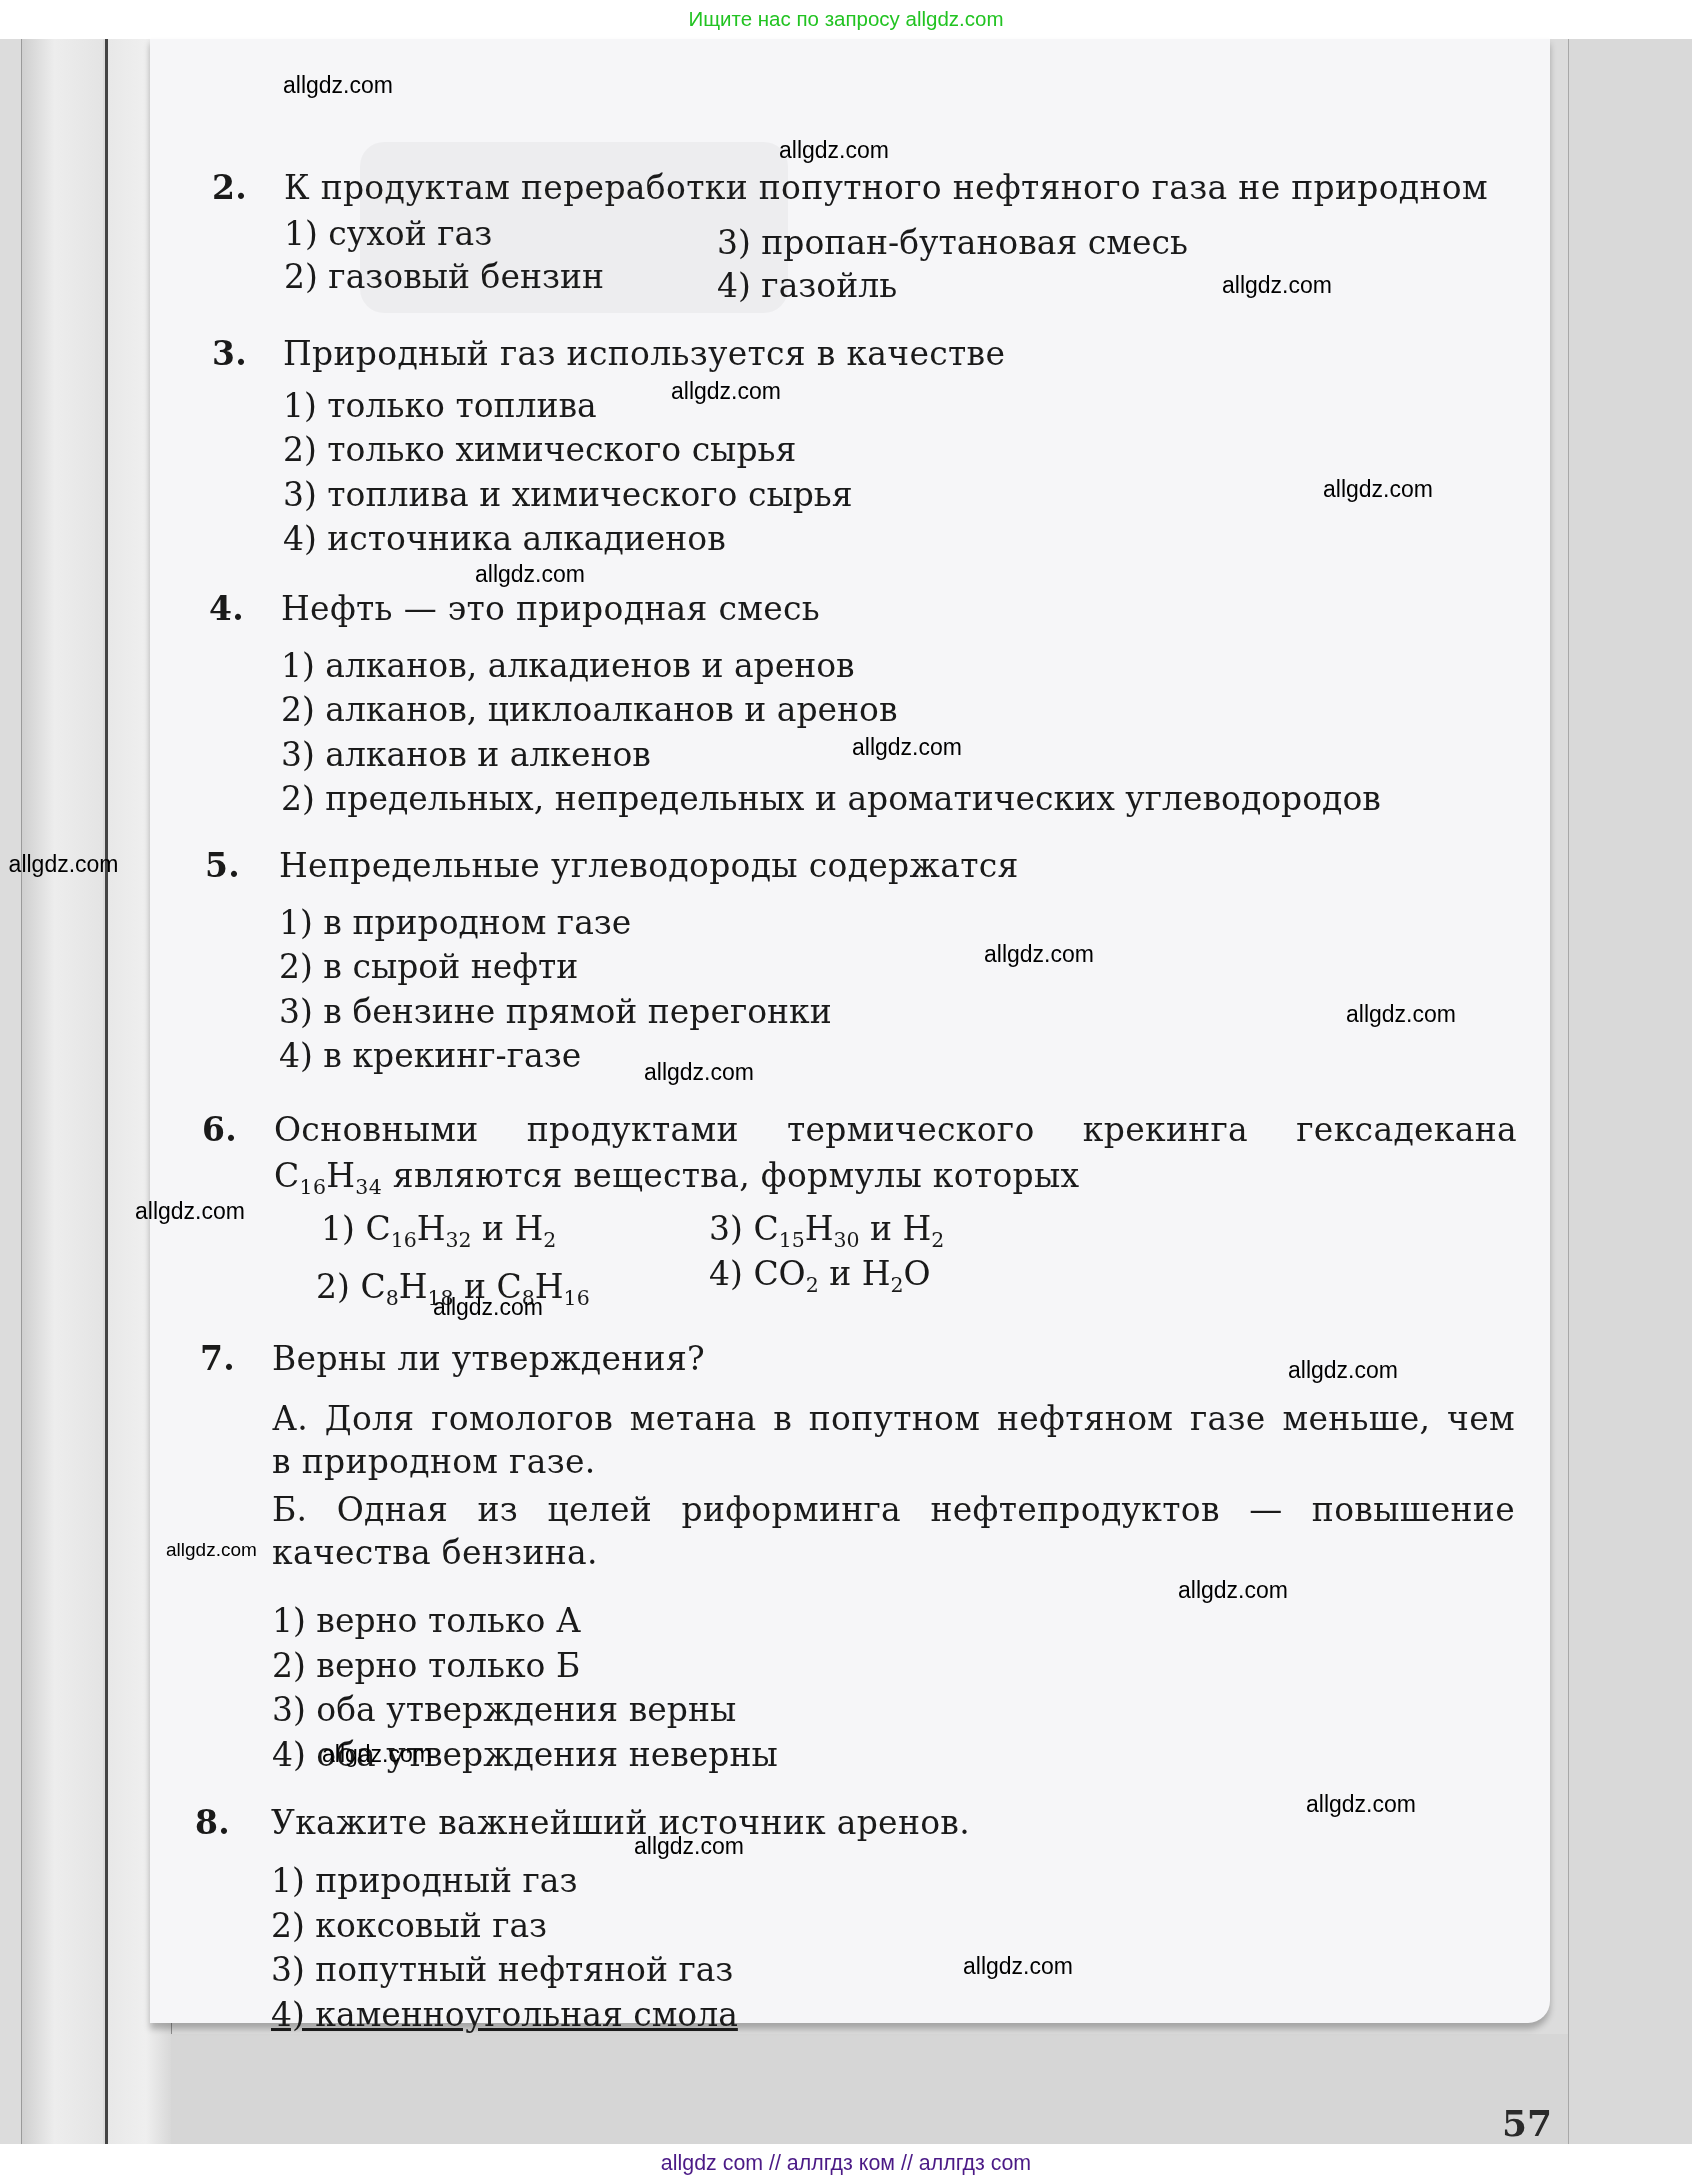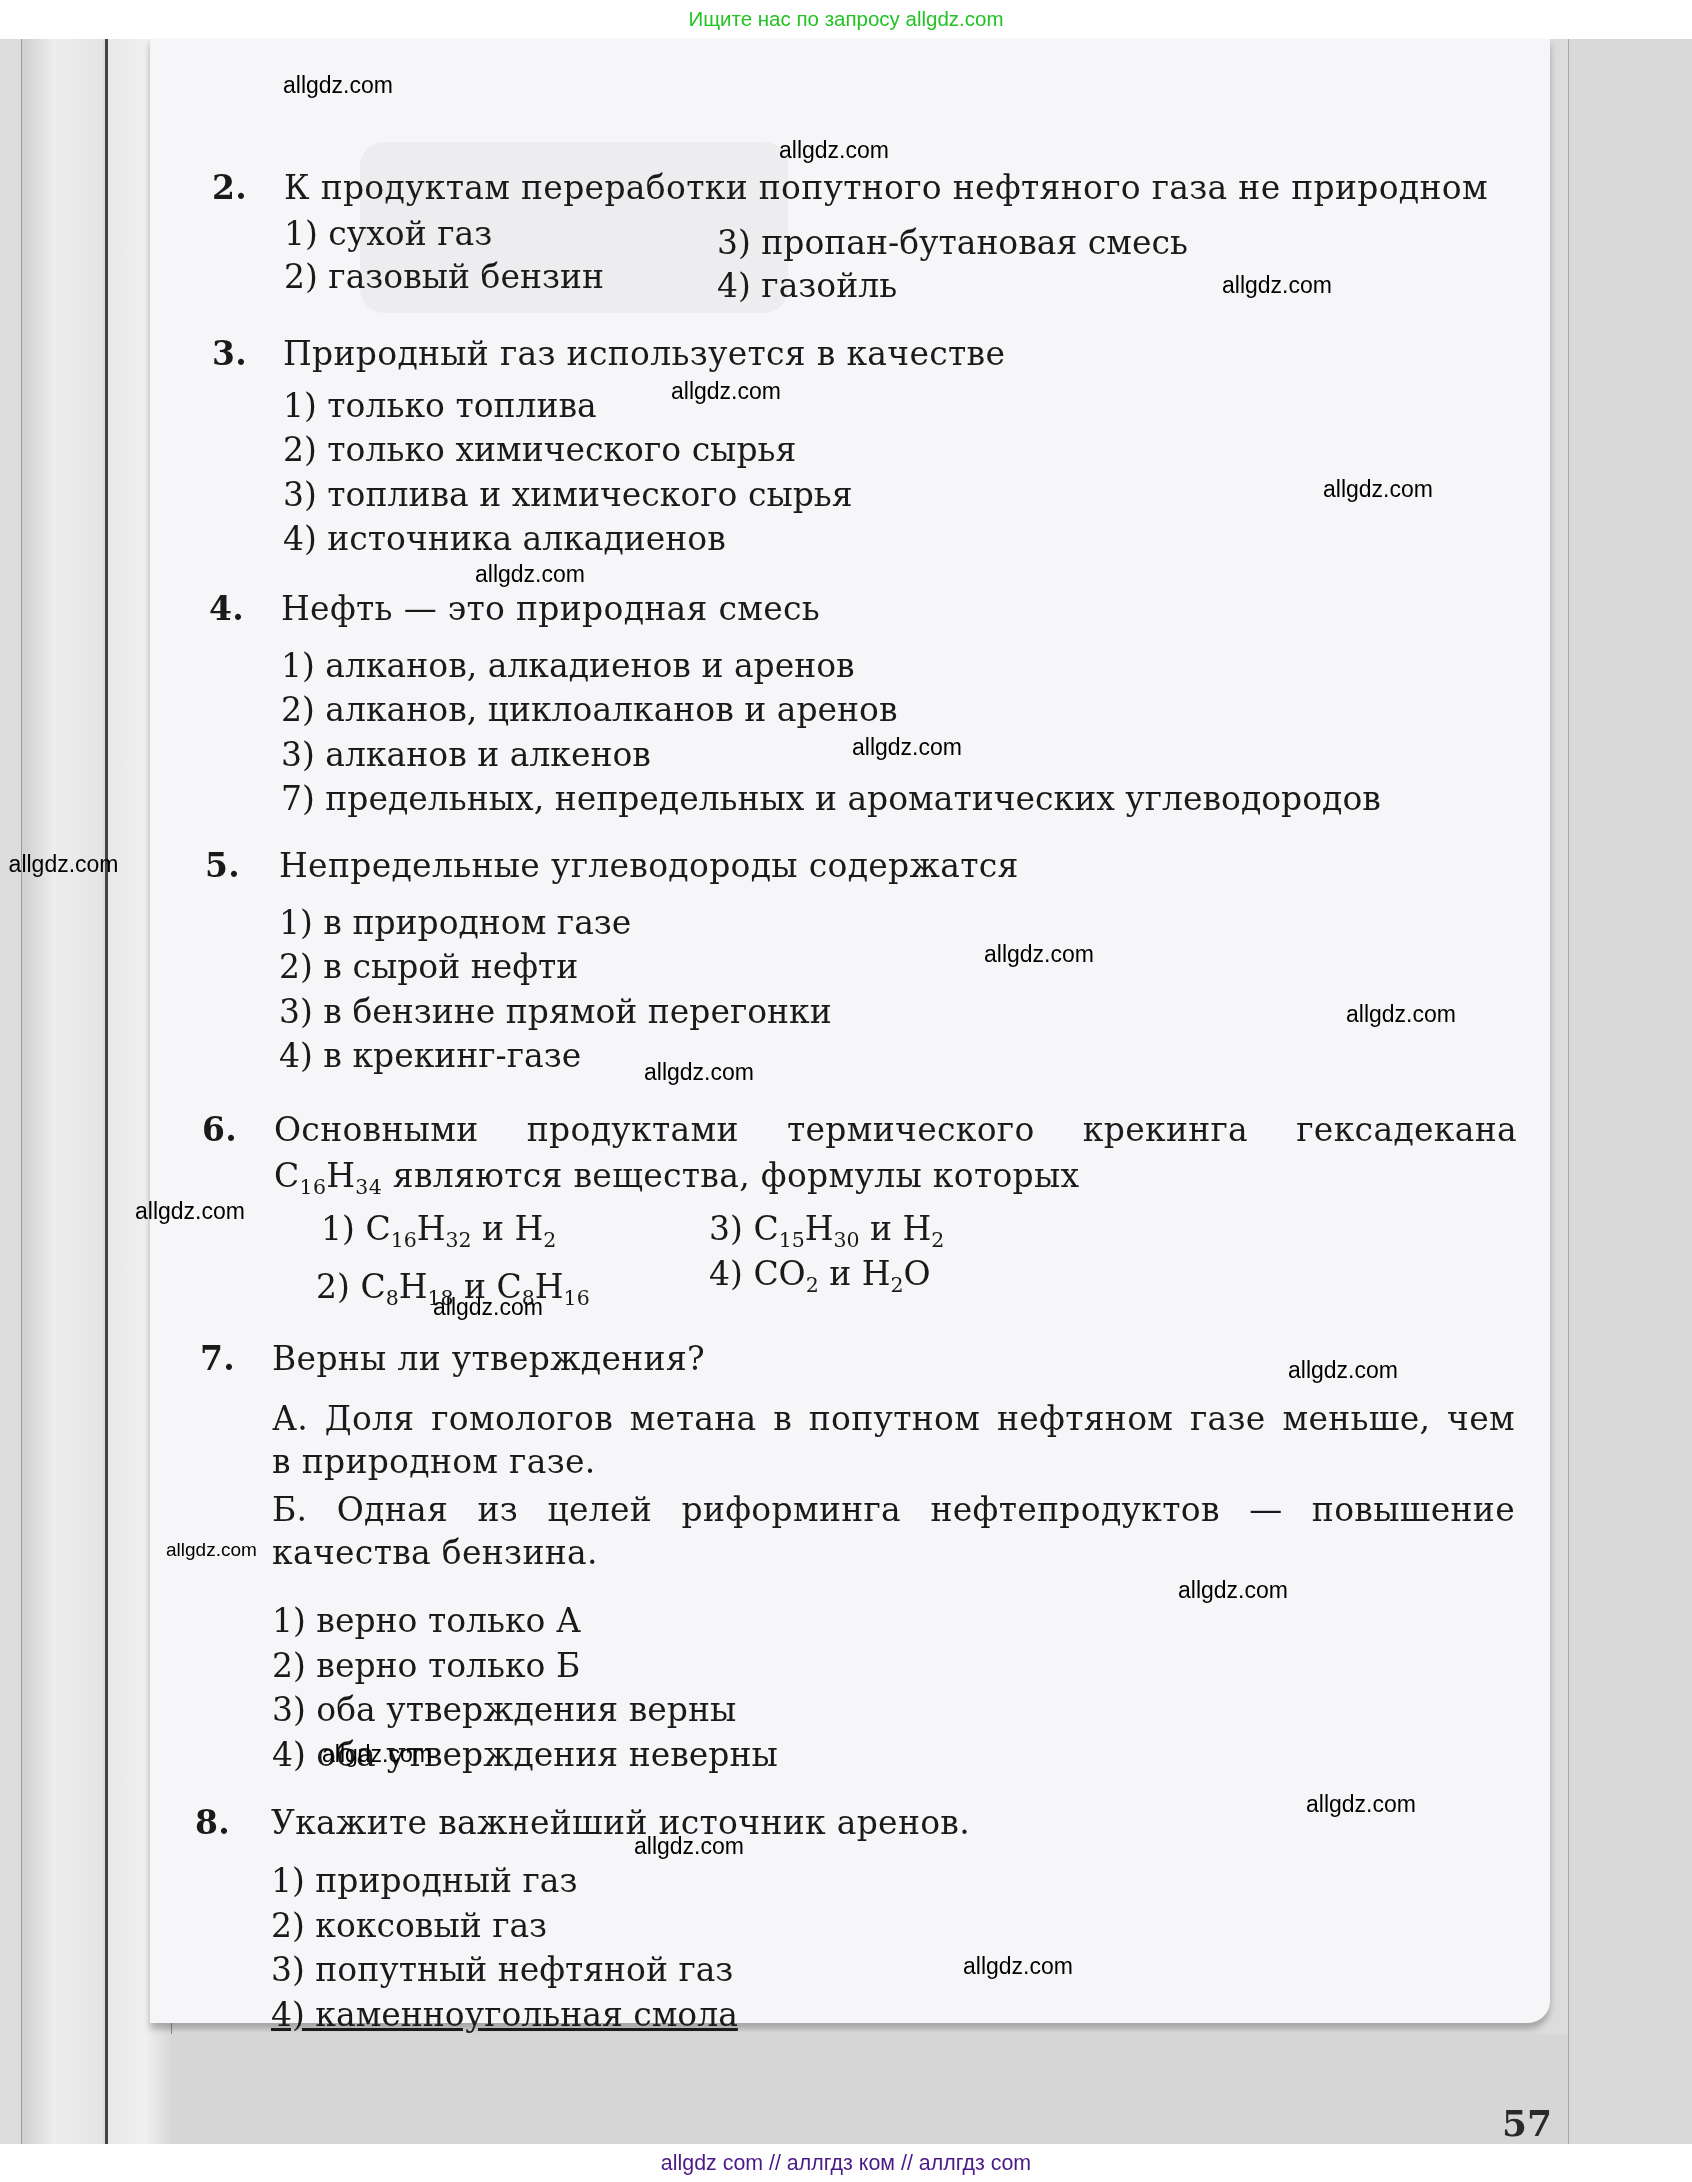--- a/index.html
+++ b/index.html
@@ -107,21 +107,21 @@
     <span class="opt" style="left:283px;top:437px;">3) топлива и химического сырья</span>
     <span class="opt" style="left:283px;top:481px;">4) источника алкадиенов</span>
   </div>
 
   <div>
     <span class="q" style="left:209px;top:551px;font-weight:bold;">4.</span>
     <span class="q" style="left:281px;top:551px;">Нефть — это природная смесь</span>
     <span class="opt" style="left:281px;top:608px;">1) алканов, алкадиенов и аренов</span>
     <span class="opt" style="left:281px;top:652px;">2) алканов, циклоалканов и аренов</span>
     <span class="opt" style="left:281px;top:697px;">3) алканов и алкенов</span>
-    <span class="opt" style="left:281px;top:741px;">7) предельных, непредельных и ароматических углеводородов</span>
+    <span class="opt" style="left:281px;top:741px;">2) предельных, непредельных и ароматических углеводородов</span>
   </div>
 
   <div>
     <span class="q" style="left:205px;top:808px;font-weight:bold;">5.</span>
     <span class="q" style="left:279px;top:808px;">Непредельные углеводороды содержатся</span>
     <span class="opt" style="left:279px;top:865px;">1) в природном газе</span>
     <span class="opt" style="left:279px;top:909px;">2) в сырой нефти</span>
     <span class="opt" style="left:279px;top:954px;">3) в бензине прямой перегонки</span>
     <span class="opt" style="left:279px;top:998px;">4) в крекинг-газе</span>
   </div>

